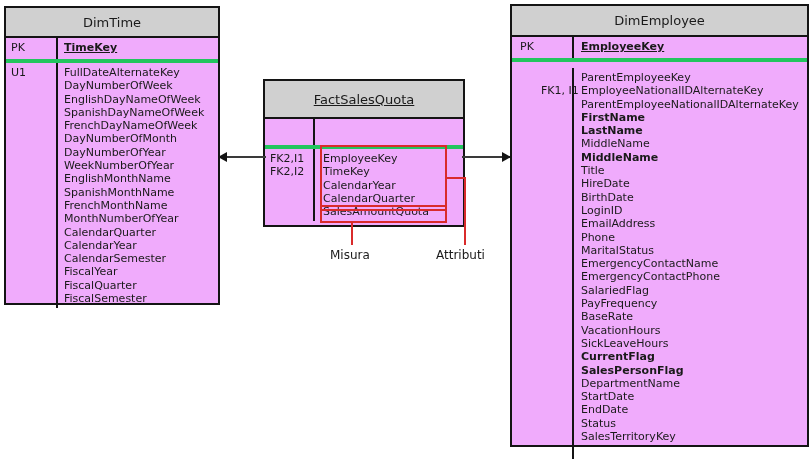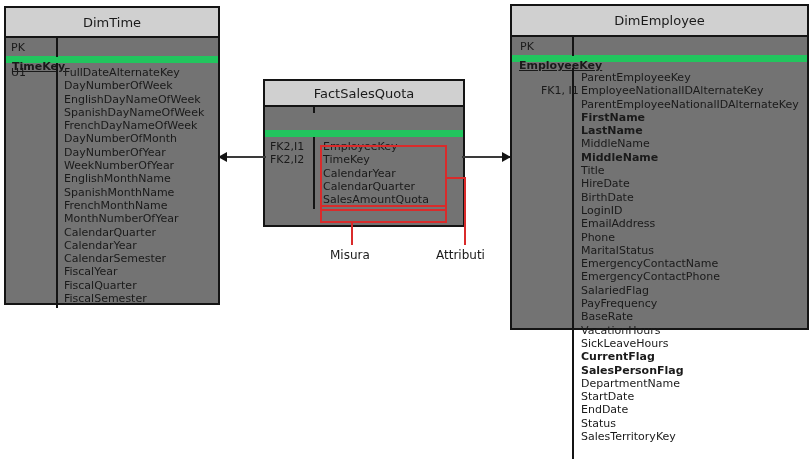--- a/index.html
+++ b/index.html
@@ -12,21 +12,21 @@
     height: 459px;
     position: relative;
     font-family: "DejaVu Sans", sans-serif;
     font-size: 11px;
     color: #1a1a1a;
     overflow: hidden;
   }
 
   .entity {
     position: absolute;
-    background: #737373;
+    background: #f0abfc;
     border: 2px solid #141414;
     box-sizing: border-box;
   }
 
   .entity-title {
     background: #d0d0d0;
     text-align: center;
     font-size: 13px;
     color: #1a1a1a;
     border-bottom: 2px solid #141414;
@@ -34,22 +34,21 @@
     display: flex;
     align-items: center;
     justify-content: center;
   }
 
   .entity-section {
     display: flex;
     box-sizing: border-box;
   }
   .section-divider {
-    border-bottom: 7px solid #22c55e;
-    flex-direction: column;
+    border-bottom: 4px solid #22c55e;
   }
 
   .col-key {
     box-sizing: border-box;
     flex: 0 0 auto;
     padding: 3px 0 3px 5px;
     border-right: 2px solid #141414;
     white-space: pre;
     line-height: 13.3px;
   }
@@ -68,27 +67,27 @@
   }
 
   
   #dim-time { left: 4px; top: 6px; width: 216px; height: 299px; }
   #dim-time .entity-title { height: 30px; }
   #dim-time .pk-section { height: 25px; }
   #dim-time .col-key { width: 52px; }
 
   
   #fact-sales-quota { left: 263px; top: 79px; width: 202px; height: 148px; }
-  #fact-sales-quota .entity-title { height: 26px; }
+  #fact-sales-quota .entity-title { height: 38px; text-decoration: underline; }
   #fact-sales-quota .pk-section { height: 30px; }
   #fact-sales-quota .col-key { width: 50px; }
   #fact-sales-quota .col-fields { padding-left: 8px; }
 
   
-  #dim-employee { left: 510px; top: 4px; width: 299px; height: 326px; }
+  #dim-employee { left: 510px; top: 4px; width: 299px; height: 443px; }
   #dim-employee .entity-title { height: 31px; }
   #dim-employee .pk-section { height: 25px; }
   #dim-employee .col-key { width: 62px; padding-left: 8px; }
   #dim-employee .col-fields { padding-left: 7px; }
   #dim-employee .body-section { padding-top: 6px; }
   #dim-employee .col-key .key-spacer { display: block; }
 
   
   .rel-line {
     position: absolute;

